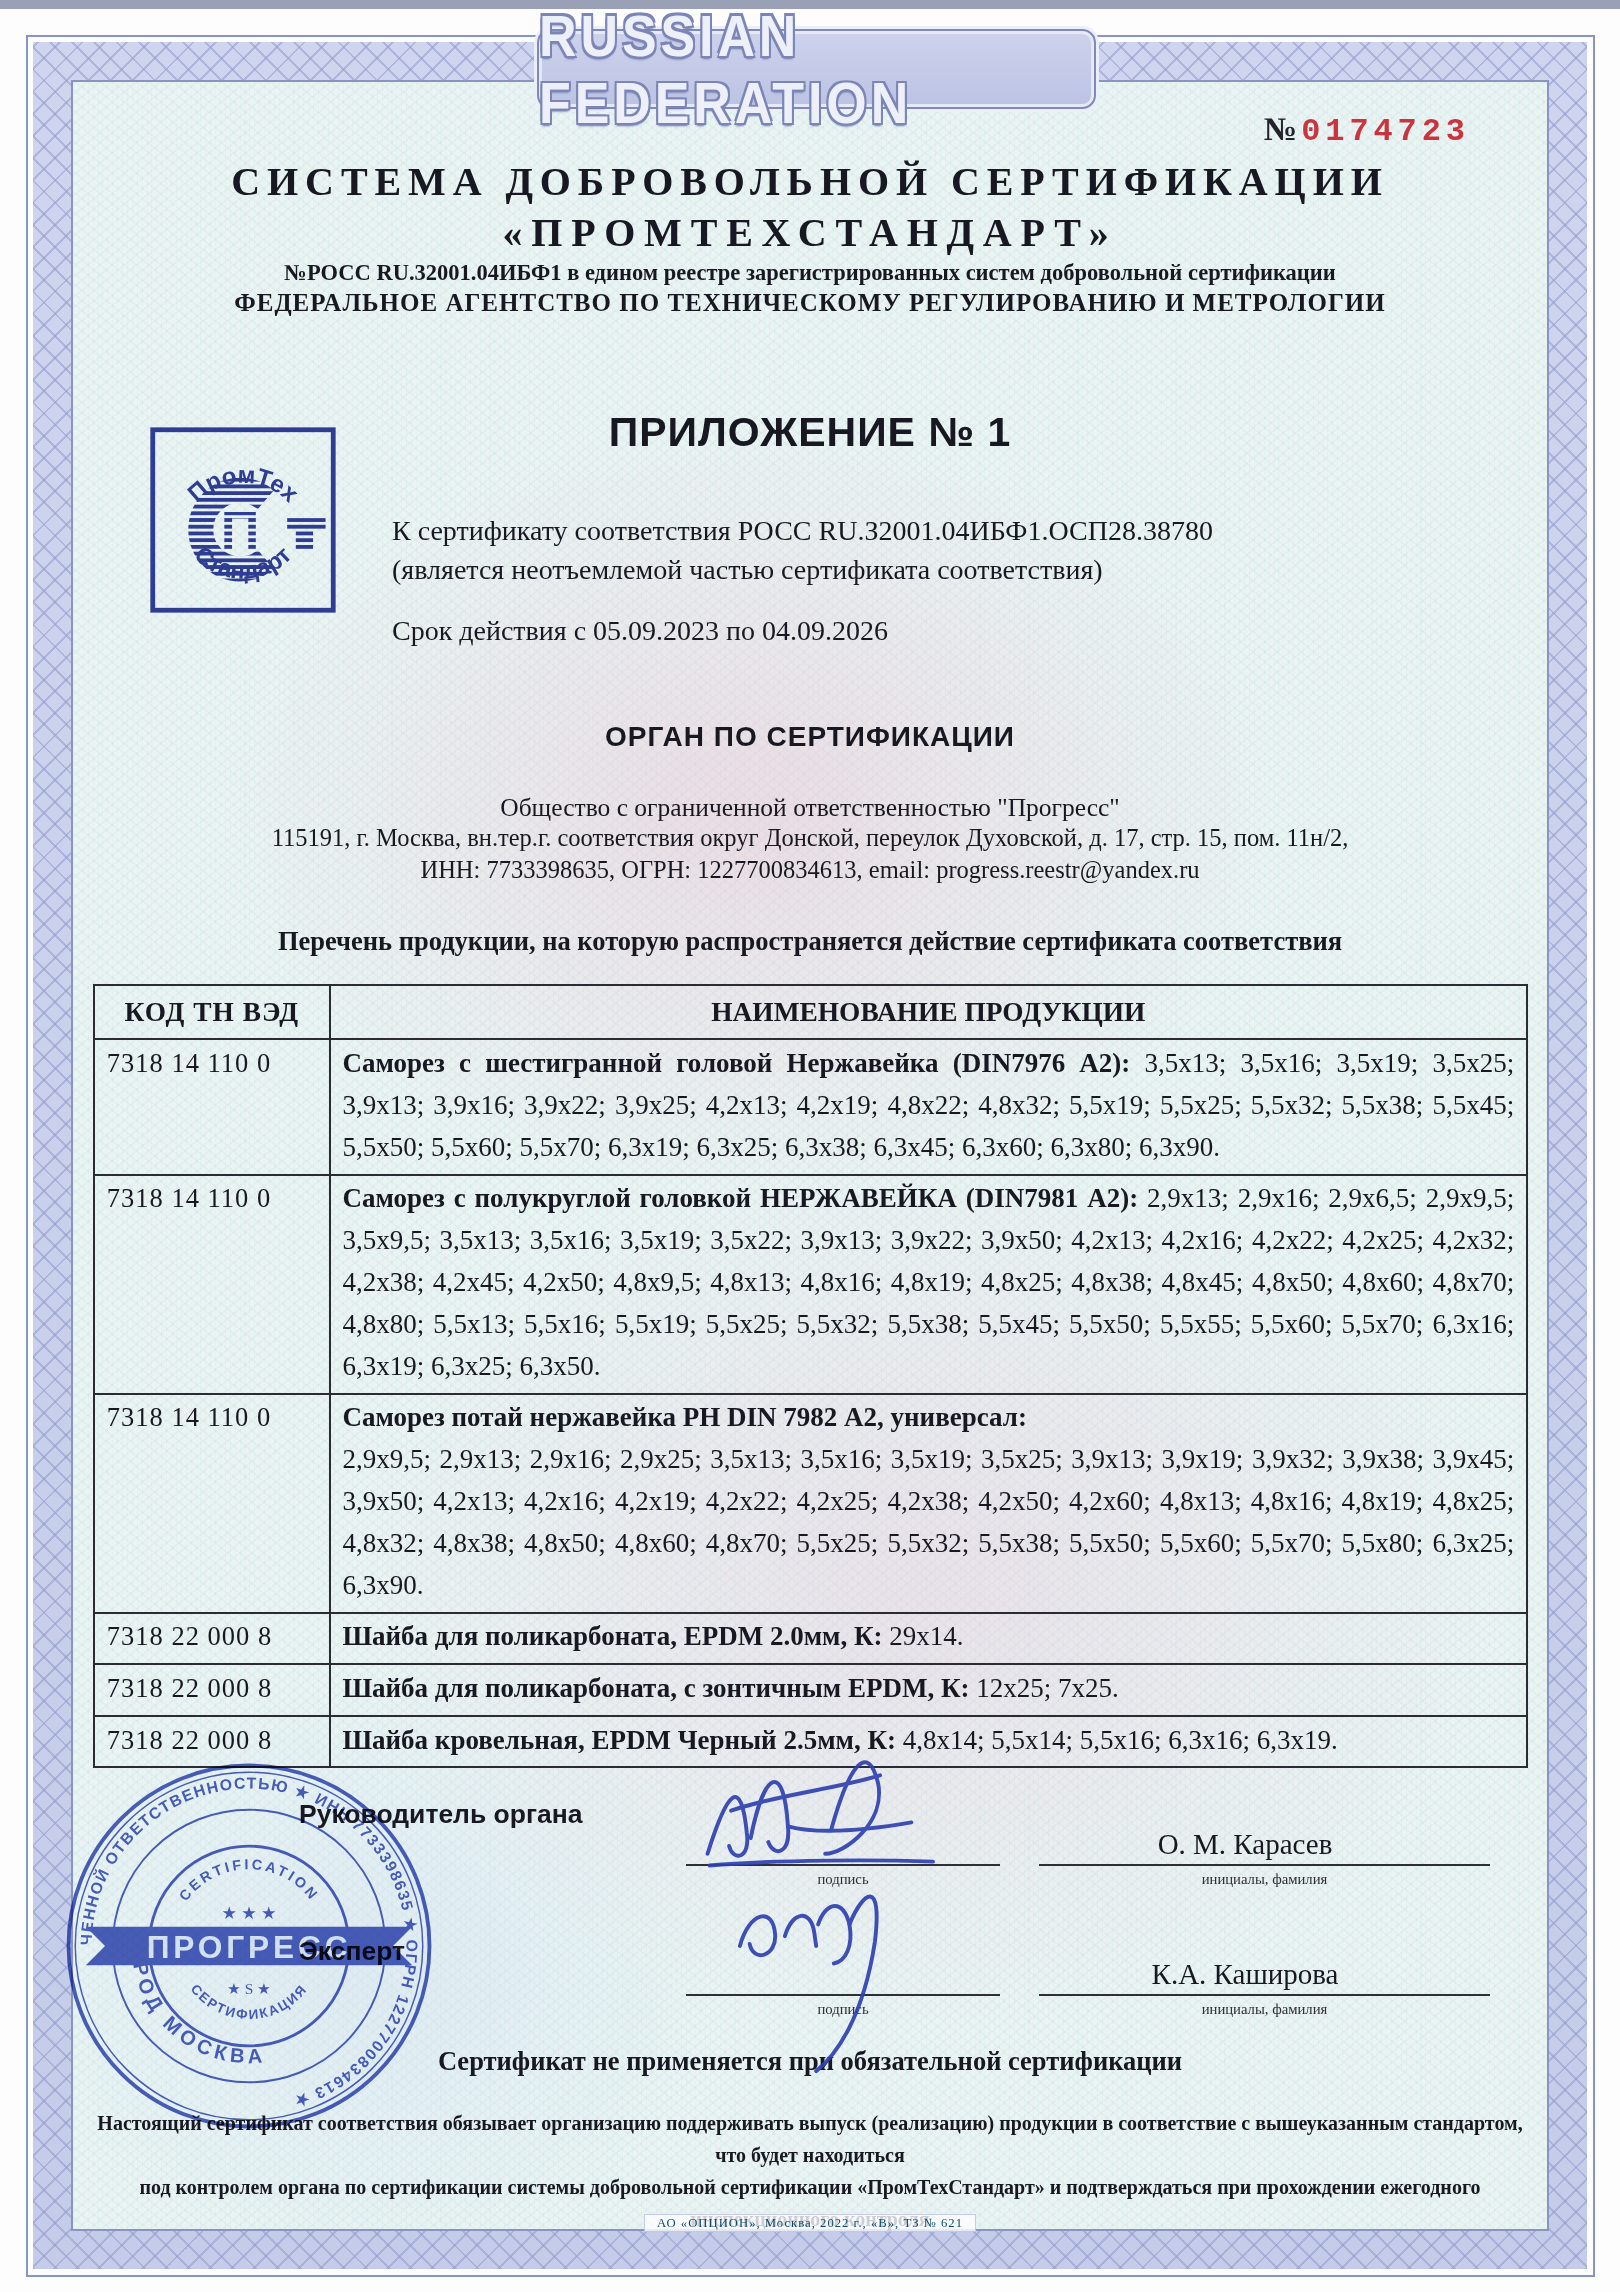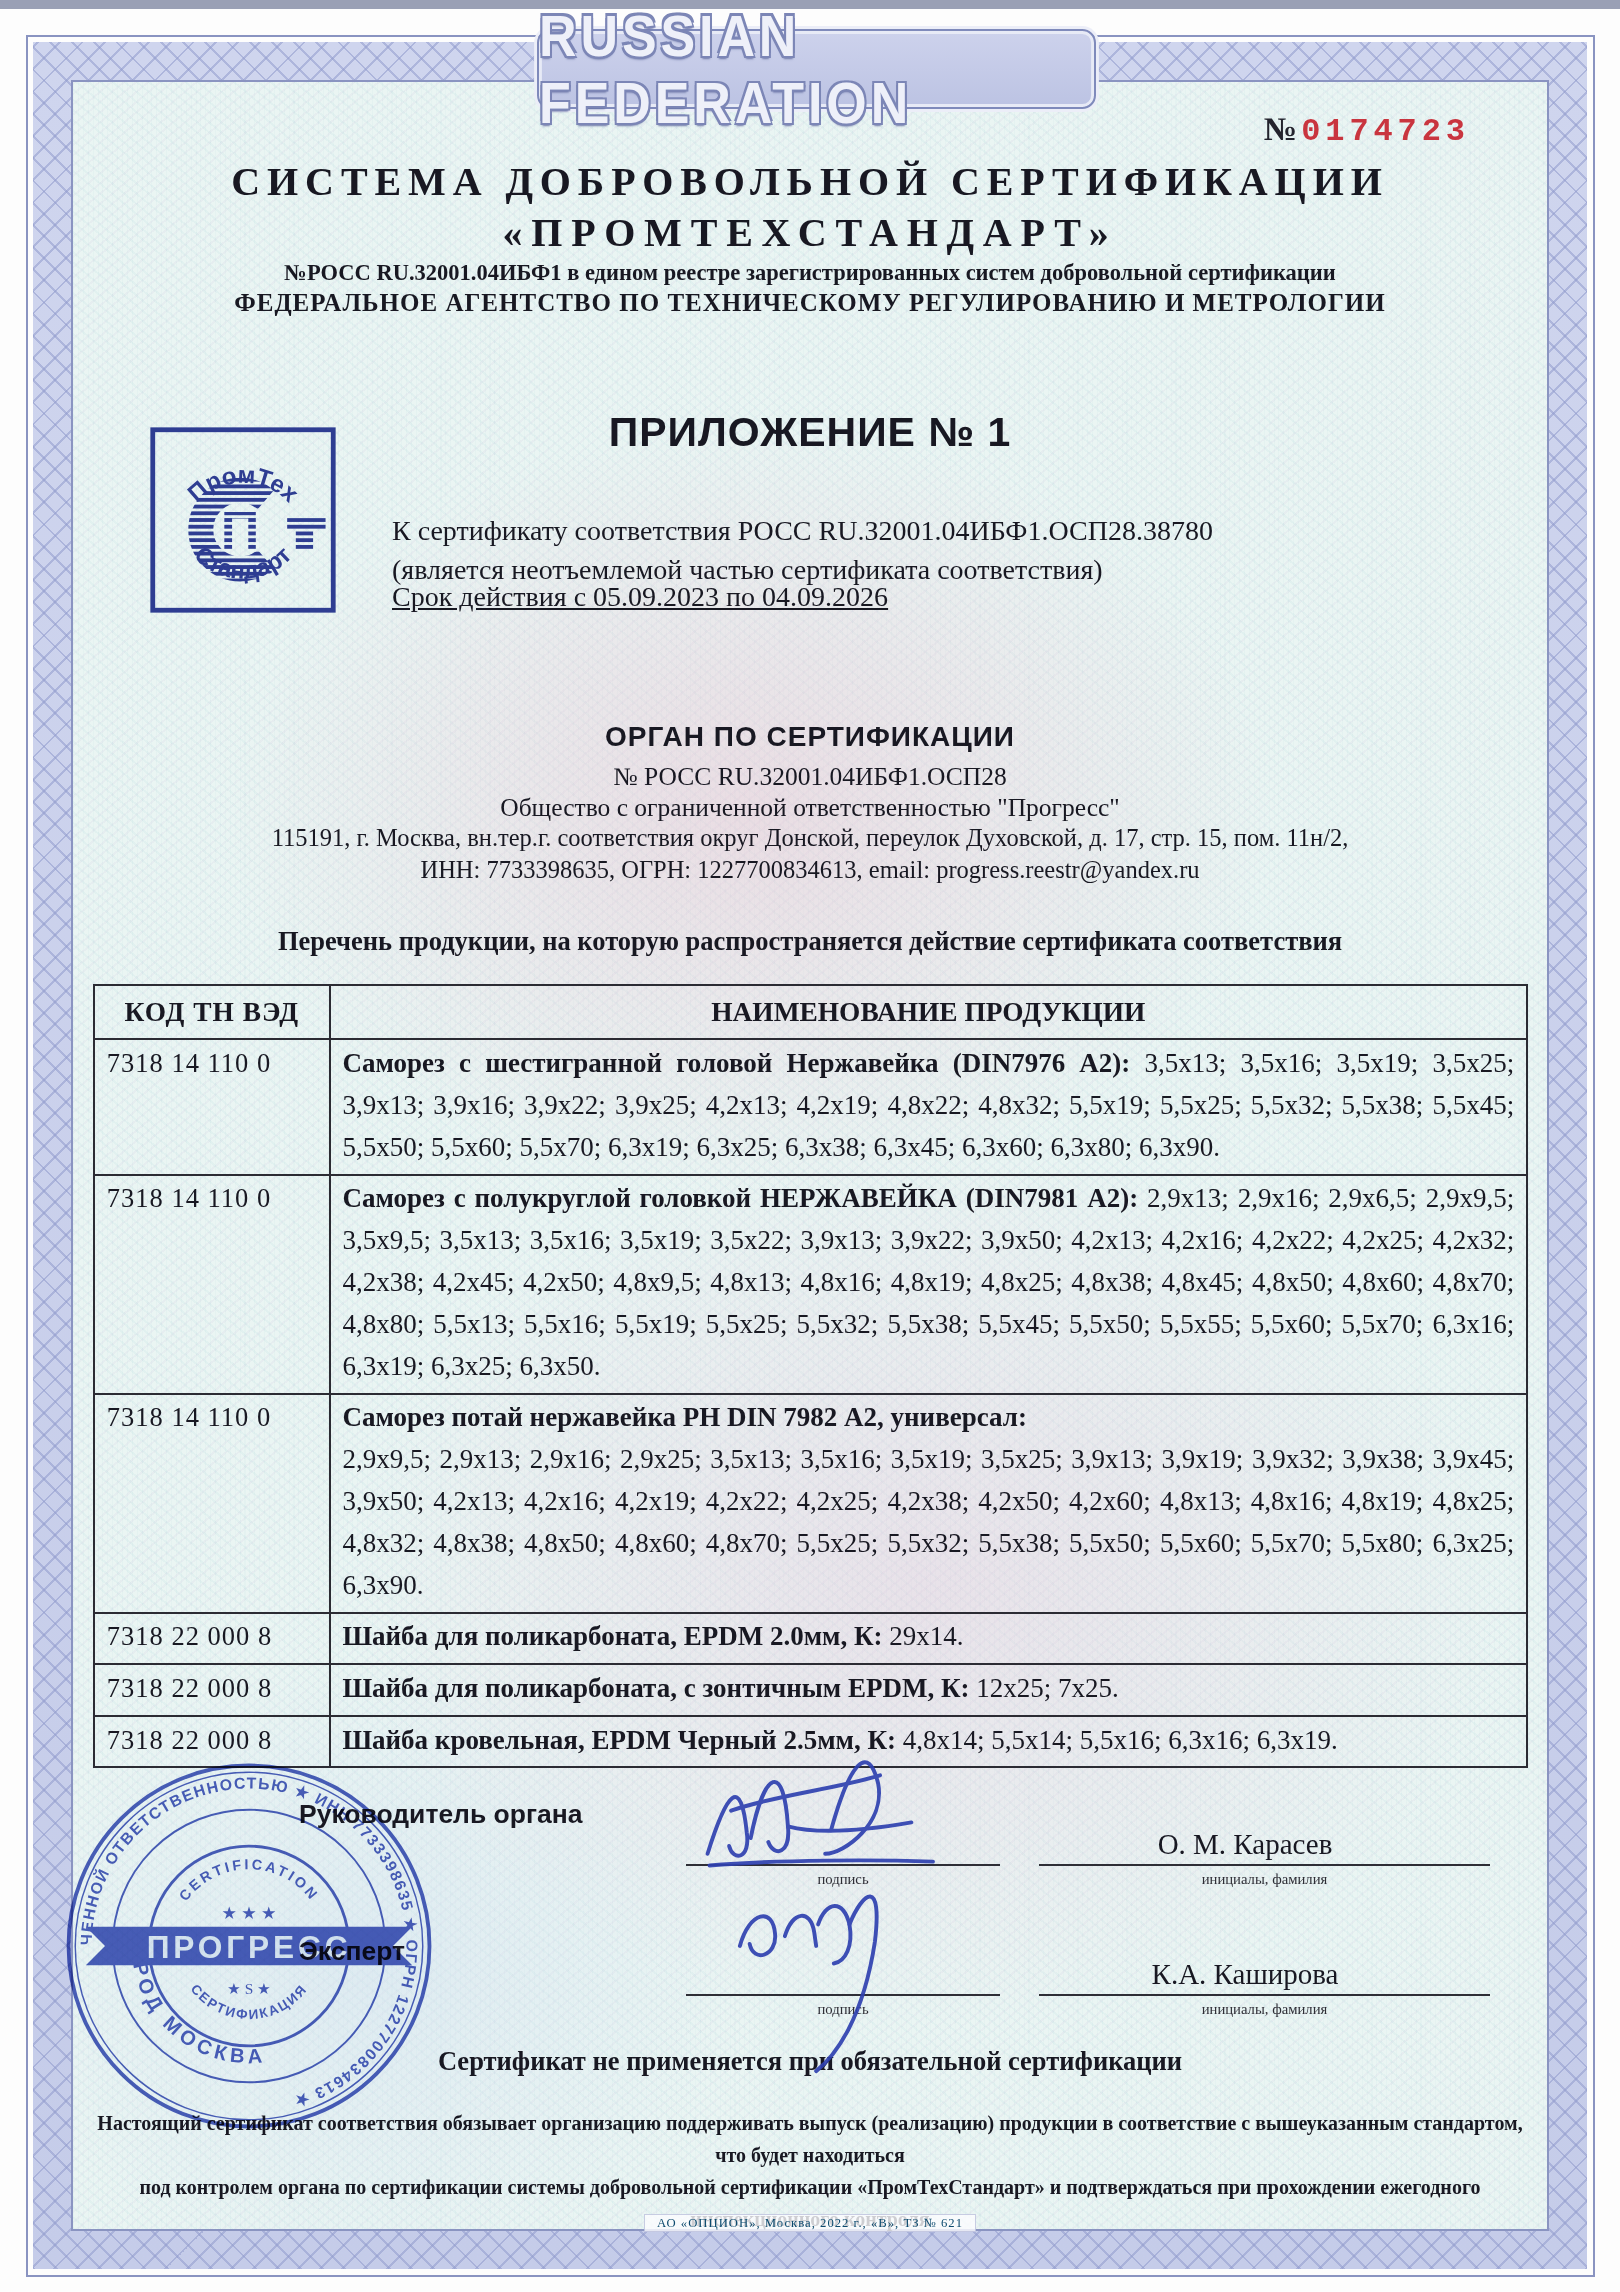--- a/index.html
+++ b/index.html
@@ -116,24 +116,23 @@
       <rect x="155" y="111" width="18" height="20" fill="url(#st)"></rect>
       <text font-family="Liberation Sans, sans-serif" font-weight="bold" font-size="25" fill="#2e3d92" text-anchor="middle">
         <textPath href="#larcB" startOffset="50%">Стандарт</textPath>
       </text>
     </svg>
   </div>
 
   <div class="hline appendix-title">ПРИЛОЖЕНИЕ № 1</div>
   <div class="cert-line" style="top:506px;">К сертификату соответствия РОСС RU.З2001.04ИБФ1.ОСП28.38780</div>
   <div class="cert-line" style="top:545px;">(является неотъемлемой частью сертификата соответствия)</div>
-  <div class="cert-line" style="top:572px;text-decoration:underline;">Срок действия с 05.09.2023 по 04.09.2026</div>
+  <div class="cert-line" style="top:606px;">Срок действия с 05.09.2023 по 04.09.2026</div>
 
   <div class="org-center body-title">ОРГАН ПО СЕРТИФИКАЦИИ</div>
-  <div class="org-center body-reg">№ РОСС RU.32001.04ИБФ1.ОСП28</div>
   <div class="org-center body-org">Общество с ограниченной ответственностью "Прогресс"</div>
   <div class="org-center body-addr">115191, г. Москва, вн.тер.г. соответствия округ Донской, переулок Духовской, д. 17, стр. 15, пом. 11н/2,</div>
   <div class="org-center body-req">ИНН: 7733398635, ОГРН: 1227700834613, email: progress.reestr@yandex.ru</div>
 
   <div class="org-center products-caption">Перечень продукции, на которую распространяется действие сертификата соответствия</div>
 
   <table class="ptable">
     <tbody>
         <tr>
       <th class="col-code">КОД ТН ВЭД</th>

